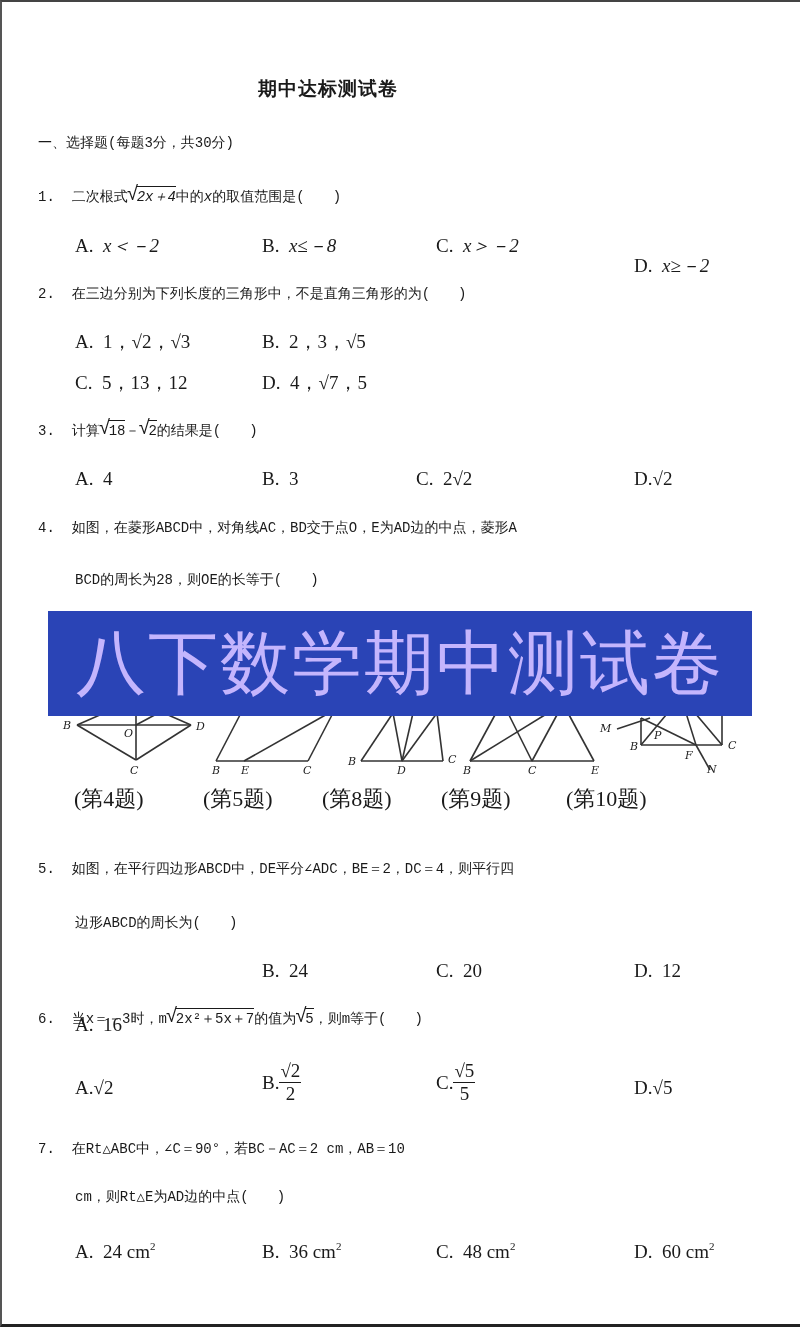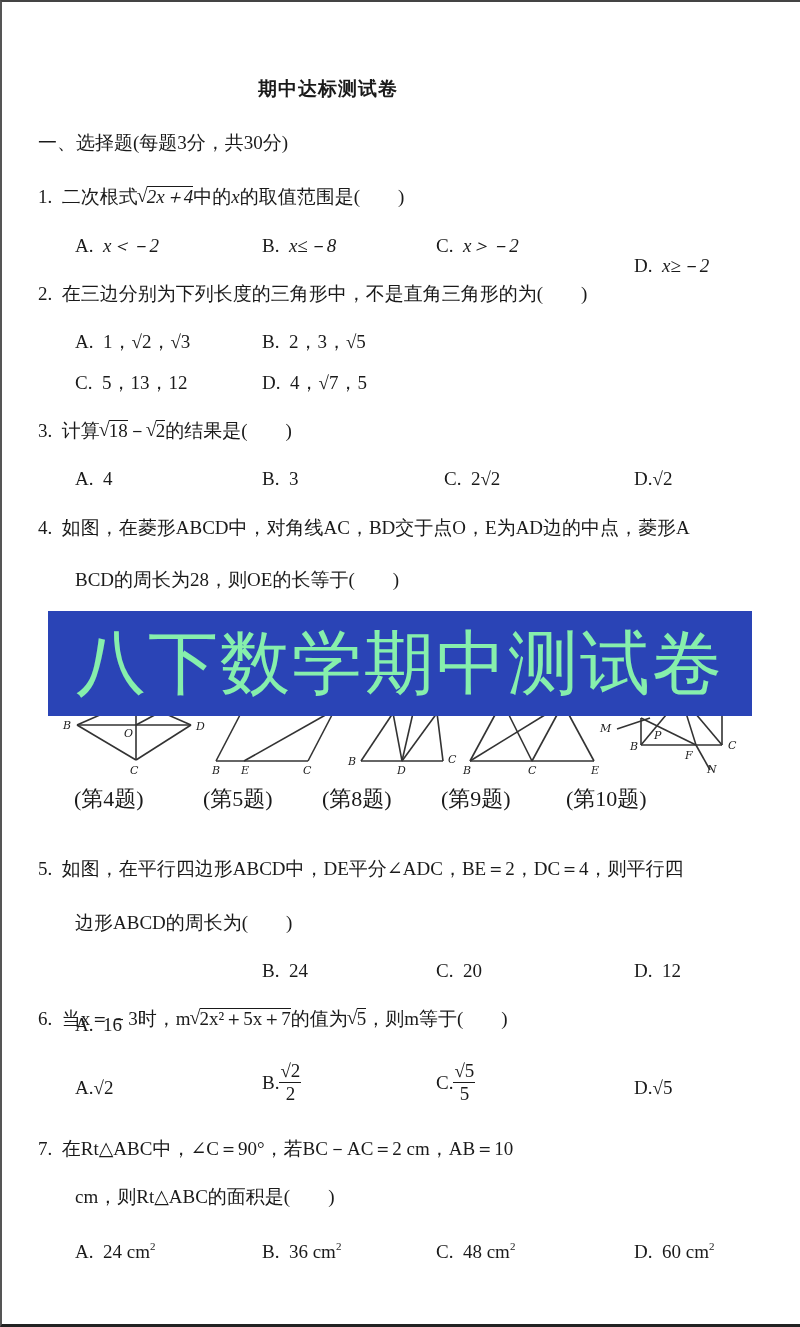--- a/index.html
+++ b/index.html
@@ -12,37 +12,37 @@
   .frame {
     position: absolute; left: 0; top: 0; width: 800px; height: 1327px;
     border-left: 2px solid #555; border-top: 2px solid #444; border-bottom: 3px solid #222;
   }
   .title {
     position: absolute; top: 76px; left: 0; width: 656px; text-align: center;
     font-size: 19px; font-weight: bold; letter-spacing: 1px;
     font-family: "DejaVu Sans", sans-serif;
   }
   .line {
-    position: absolute; font-size: 19px; white-space: nowrap; line-height: 24px;
+    position: absolute; font-size: 14px; white-space: nowrap; line-height: 24px; font-family: Liberation Mono, monospace;
   }
   .i { font-style: italic; }
   .sqrt { display: inline-block; position: relative; padding-left: 9px; }
   .sqrt::before {
     content: "√"; position: absolute; left: -1px; top: -2px; font-size: 20px; font-style: normal;
   }
   .sqrt > .rad { border-top: 1.2px solid #1a1a1a; padding-top: 0; display: inline-block; line-height: 20px; }
   .opt { position: absolute; font-size: 19px; white-space: nowrap; line-height: 24px; }
   .frac {
     display: inline-flex; flex-direction: column; align-items: center; vertical-align: middle;
     line-height: 22px;
   }
   .frac .num { border-bottom: 1.3px solid #1a1a1a; padding: 0 1px; }
   .banner {
     position: absolute; left: 48px; top: 611px; width: 704px; height: 105px;
-    background: #2a44b6; color: #86efac;
+    background: #2a44b6; color: #c4b5fd;
     font-family: "DejaVu Serif", serif; font-size: 70px; line-height: 105px;
     text-align: center; letter-spacing: 2px;
   }
   .figures { position: absolute; left: 0; top: 700px; width: 800px; height: 90px; }
   .fig-caption { position: absolute; top: 784px; font-size: 22px; white-space: nowrap; }
   sup { font-size: 11px; vertical-align: 8px; }
 </style>
 </head>
 <body>
 
@@ -69,21 +69,21 @@
 <div class="opt" style="left:262px; top:330px;"><span>B.</span>&nbsp; <span>2，3，√5</span></div>
 <div class="opt" style="left:75px; top:371px;"><span>C.</span>&nbsp; <span>5，13，12</span></div>
 <div class="opt" style="left:262px; top:371px;"><span>D.</span>&nbsp; <span>4，√7，5</span></div>
 
 <div class="line" style="left:38px; top:419px;">
   <span>3.</span>&nbsp;
   <span>计算</span><span class="sqrt"><span class="rad">18</span></span><span>－</span><span class="sqrt"><span class="rad">2</span></span><span>的结果是(　　)</span>
 </div>
 <div class="opt" style="left:75px; top:467px;"><span>A.</span>&nbsp; <span>4</span></div>
 <div class="opt" style="left:262px; top:467px;"><span>B.</span>&nbsp; <span>3</span></div>
-<div class="opt" style="left:444px; top:467px;"><span>C.</span>&nbsp; <span>2√2</span></div>
+<div class="opt" style="left:416px; top:467px;"><span>C.</span>&nbsp; <span>2√2</span></div>
 <div class="opt" style="left:634px; top:467px;"><span>D.</span><span>√2</span></div>
 
 <div class="line" style="left:38px; top:516px;">
   <span>4.</span>&nbsp;
   <span>如图，在菱形ABCD中，对角线AC，BD交于点O，E为AD边的中点，菱形A</span>
 </div>
 <div class="line" style="left:75px; top:568px;">BCD的周长为28，则OE的长等于(　　)</div>
 
 <svg class="figures" viewBox="0 700 800 90" width="800" height="90" style="top:700px;">
   <g stroke="#333" stroke-width="1.6" fill="none">
@@ -188,17 +188,17 @@
 <div class="opt" style="left:436px; top:1060px;"><span style="vertical-align:middle;">C.</span><span class="frac">
       <span class="num">√5</span>
       <span class="den">5</span>
     </span></div>
 <div class="opt" style="left:634px; top:1076px;"><span>D.</span><span>√5</span></div>
 
 <div class="line" style="left:38px; top:1137px;">
   <span>7.</span>&nbsp;
   <span>在Rt△ABC中，∠C＝90°，若BC－AC＝2 cm，AB＝10</span>
 </div>
-<div class="line" style="left:75px; top:1185px;">cm，则Rt△ABC的面积是(　　)</div>
+<div class="line" style="left:75px; top:1185px;">cm，则Rt△E为AD边的中点(　　)</div>
 <div class="opt" style="left:75px; top:1234px;"><span>A.</span>&nbsp; <span>24 cm</span><sup>2</sup></div>
 <div class="opt" style="left:262px; top:1234px;"><span>B.</span>&nbsp; <span>36 cm</span><sup>2</sup></div>
 <div class="opt" style="left:436px; top:1234px;"><span>C.</span>&nbsp; <span>48 cm</span><sup>2</sup></div>
 <div class="opt" style="left:634px; top:1234px;"><span>D.</span>&nbsp; <span>60 cm</span><sup>2</sup></div>
 
 </body></html>

